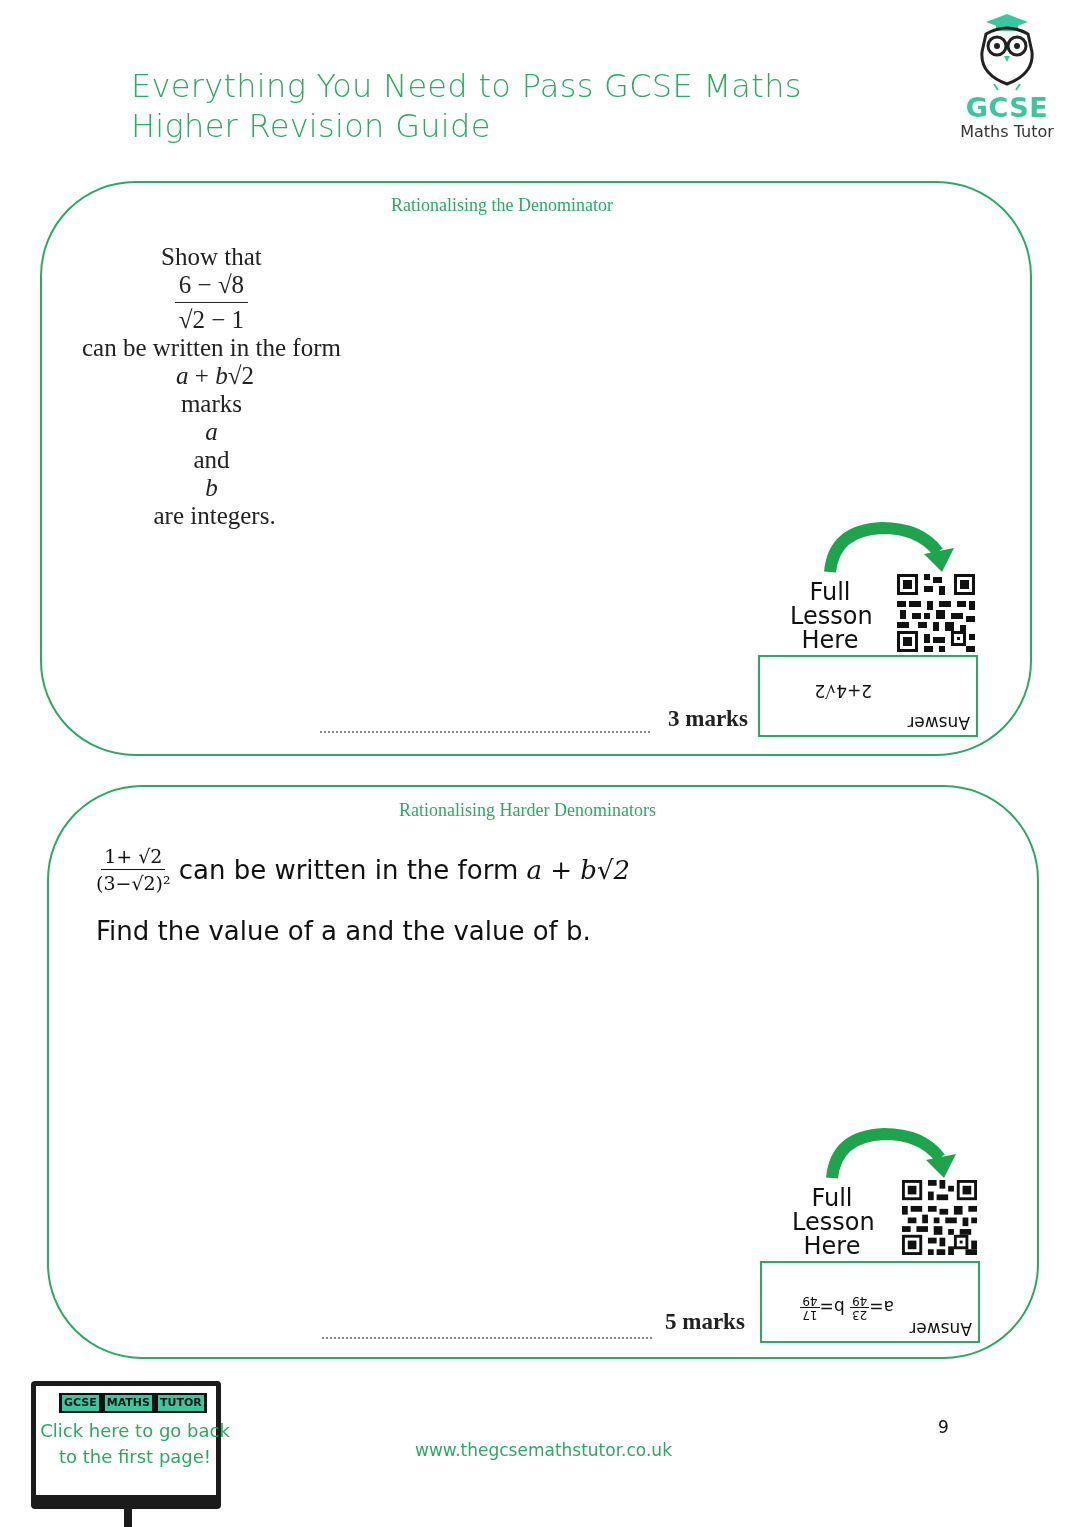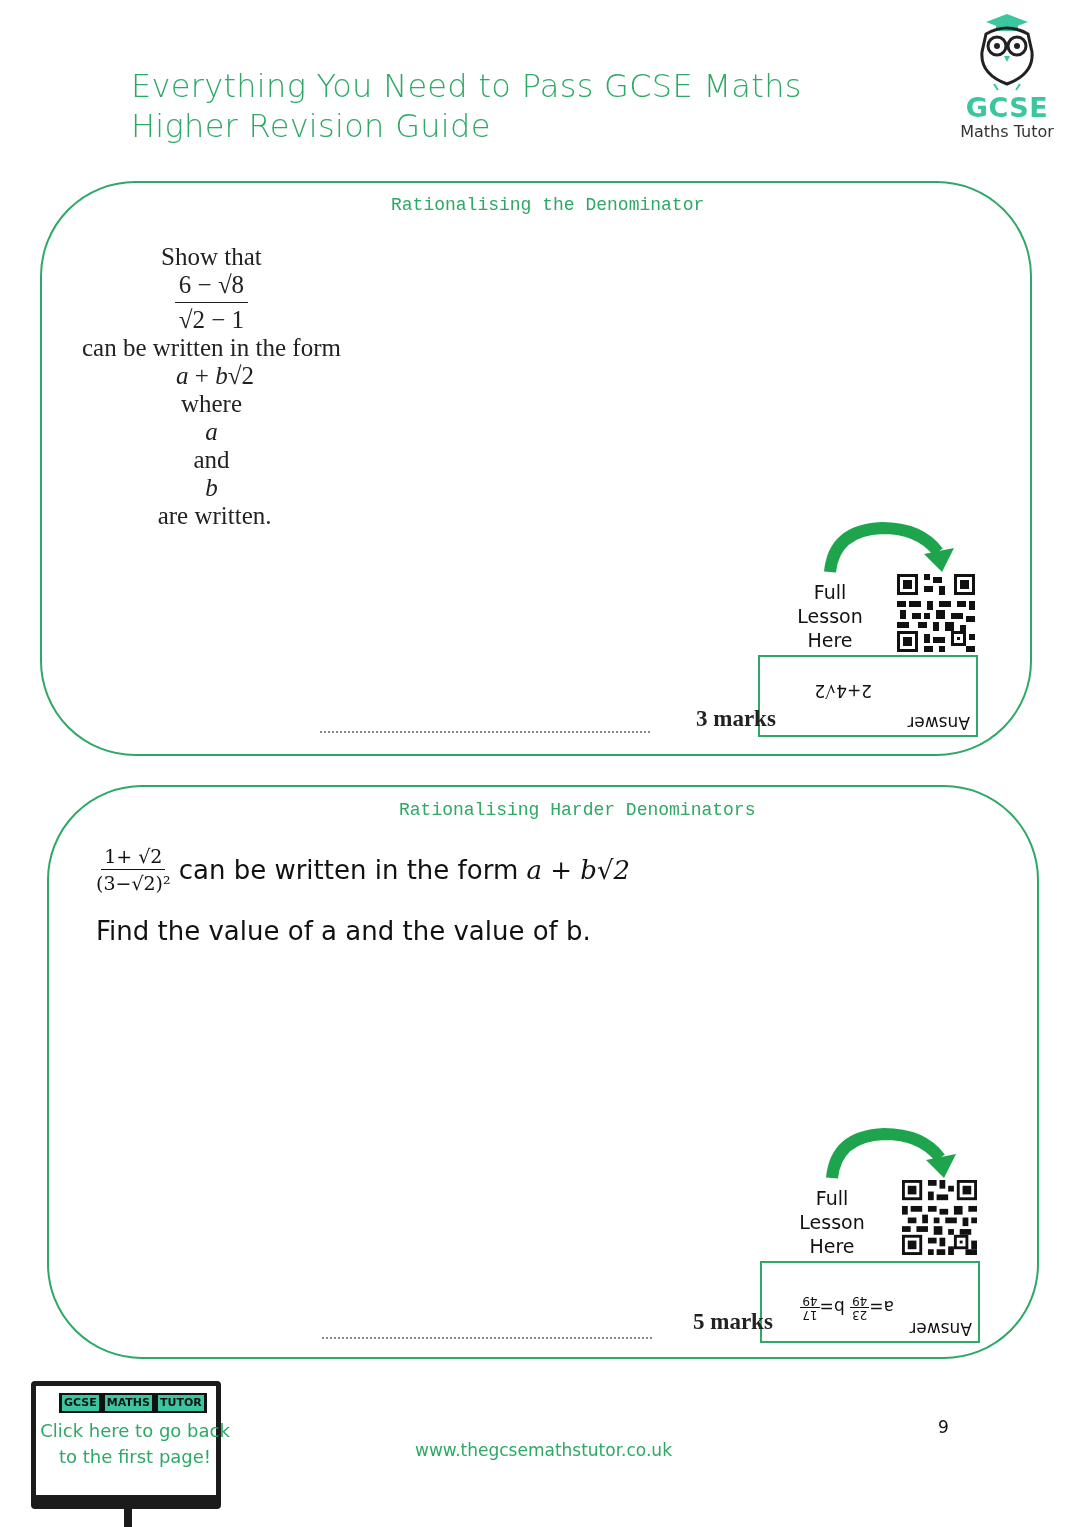--- a/index.html
+++ b/index.html
@@ -7,44 +7,44 @@
     .abs { position: absolute; }
 
     .doc-title { left: 131px; top: 66px; color: #2ea866; font-family: "DejaVu Sans", sans-serif; font-size: 32px; font-weight: 300; line-height: 40px; letter-spacing: 0.3px; }
     .doc-title div { white-space: nowrap; }
 
     .logo { left: 948px; top: 12px; width: 118px; height: 125px; }
     .logo-gcse { position: absolute; left: 0; top: 80px; width: 118px; text-align: center; color: #3cc6a0; font-family: "DejaVu Sans", sans-serif; font-weight: bold; font-size: 27px; letter-spacing: 0.5px; }
     .logo-sub { position: absolute; left: 0; top: 110px; width: 118px; text-align: center; color: #333; font-family: "DejaVu Sans", sans-serif; font-size: 16px; }
 
     .card { border: 2px solid #2ea866; border-radius: 95px; box-sizing: border-box; background: #fff; }
-    .card-title { color: #2ea866; font-family: Liberation Mono, monospace; font-size: 18px; font-weight: 300; white-space: nowrap; text-align: center; }
+    .card-title { color: #2ea866; font-family: Liberation Serif, serif; font-size: 18px; font-weight: 300; white-space: nowrap; text-align: center; }
 
     .q1 { left: 82px; top: 243px; font-family: "Liberation Serif", serif; font-size: 25px; color: #222; display: flex; align-items: center; white-space: nowrap; flex-direction: column; }
     .frac { display: inline-flex; flex-direction: column; align-items: center; margin: 0 12px; }
     .frac .num { padding: 0 4px 3px; border-bottom: 1.5px solid #222; }
     .frac .den { padding-top: 3px; }
     .ital { font-style: italic; }
 
     .q2 { left: 96px; top: 845px; font-family: "DejaVu Sans", sans-serif; color: #111; white-space: nowrap; }
     .q2-line1 { display: flex; align-items: center; font-size: 26px; text-align: right; }
     .frac2 { display: inline-flex; flex-direction: column; align-items: center; margin-right: 8px; font-family: "DejaVu Serif", serif; font-size: 19px; }
     .frac2 .num { padding: 0 3px 2px; border-bottom: 1.5px solid #111; }
     .frac2 .den { padding-top: 2px; }
     .mathit { font-family: "DejaVu Serif", serif; font-style: italic; }
     .q2-line2 { font-size: 26px; margin-top: 22px; }
 
-    .lesson-label { text-align: center; font-family: "DejaVu Sans", sans-serif; font-size: 19px; line-height: 24px; color: #111; }
+    .lesson-label { text-align: center; font-family: "DejaVu Sans", sans-serif; font-size: 24px; line-height: 24px; color: #111; }
     .answer-box { border: 2px solid #2ea866; box-sizing: border-box; background: #fff; }
     .answer-inner { position: absolute; inset: 0; transform: rotate(180deg); }
     .answer-label { position: absolute; left: 6px; top: 2px; font-family: "DejaVu Sans", sans-serif; font-size: 17px; color: #111; }
     .answer-value { position: absolute; font-family: "DejaVu Sans", sans-serif; font-size: 17px; color: #111; }
 
     .dots { border-bottom: 2px dotted #888; height: 0; }
-    .marks { font-family: "Liberation Serif", serif; font-weight: bold; font-size: 23px; color: #222; white-space: nowrap; margin-left: 28px; }
+    .marks { font-family: "Liberation Serif", serif; font-weight: bold; font-size: 23px; color: #222; white-space: nowrap; }
 
     .qr { background: #fff; }
 
     .back-btn { left: 31px; top: 1381px; width: 190px; height: 128px; border: 5px solid #1b1b1b; border-radius: 4px; box-sizing: border-box; background: #fff; cursor: pointer; }
     .back-btn .bottom-bar { position: absolute; left: 0; right: 0; bottom: 0; height: 9px; background: #1b1b1b; }
     .back-btn .stand { position: absolute; left: 88px; top: 123px; width: 8px; height: 20px; background: #1b1b1b; }
     .back-brand { position: absolute; left: 23px; top: 7px; height: 20px; background: #111; display: flex; gap: 6px; padding: 0 3px; align-items: center; }
     .back-brand span { background: #3cc6a0; color: #111; font-family: "DejaVu Sans", sans-serif; font-size: 11px; font-weight: bold; padding: 1px 2px; line-height: 14px; }
     .back-text { position: absolute; left: 0; top: 32px; width: 198px; text-align: center; color: #2ea866; font-family: "DejaVu Sans", sans-serif; font-size: 18px; line-height: 26px; }
 
@@ -80,25 +80,25 @@
 <div class="abs card-title" style="left:391px;top:195px;">Rationalising the Denominator</div>
 
 <div class="abs q1">
   <span>Show that</span>
   <span class="frac">
     <span class="num">6 − √8</span>
     <span class="den"><span>√2</span><span> − 1</span></span>
   </span>
   <span>can be written in the form</span>
   <span style="margin-left:7px"><span class="ital">a</span><span> + </span><span class="ital">b</span><span>√2</span></span>
-  <span style="white-space:pre"> where </span>
+  <span style="white-space:pre"> marks </span>
     <span class="ital">a</span>
     <span style="white-space:pre"> and </span>
     <span class="ital">b</span>
-    <span style="white-space:pre"> are written.</span>
+    <span style="white-space:pre"> are integers.</span>
 </div>
 
 <svg class="abs" style="left:820px;top:522px" width="140" height="52" viewBox="0 0 140 52">
   <path d="M10 50 Q14 8 62 6 Q100 6 118 30" fill="none" stroke="#1fa44e" stroke-width="12"></path>
   <polygon points="104,32 134,26 122,50" fill="#1fa44e"></polygon>
 </svg>
 <div class="abs lesson-label" style="left:790px;top:580px;width:80px;">
   <div>Full</div>
   <div>Lesson</div>
   <div>Here</div>

